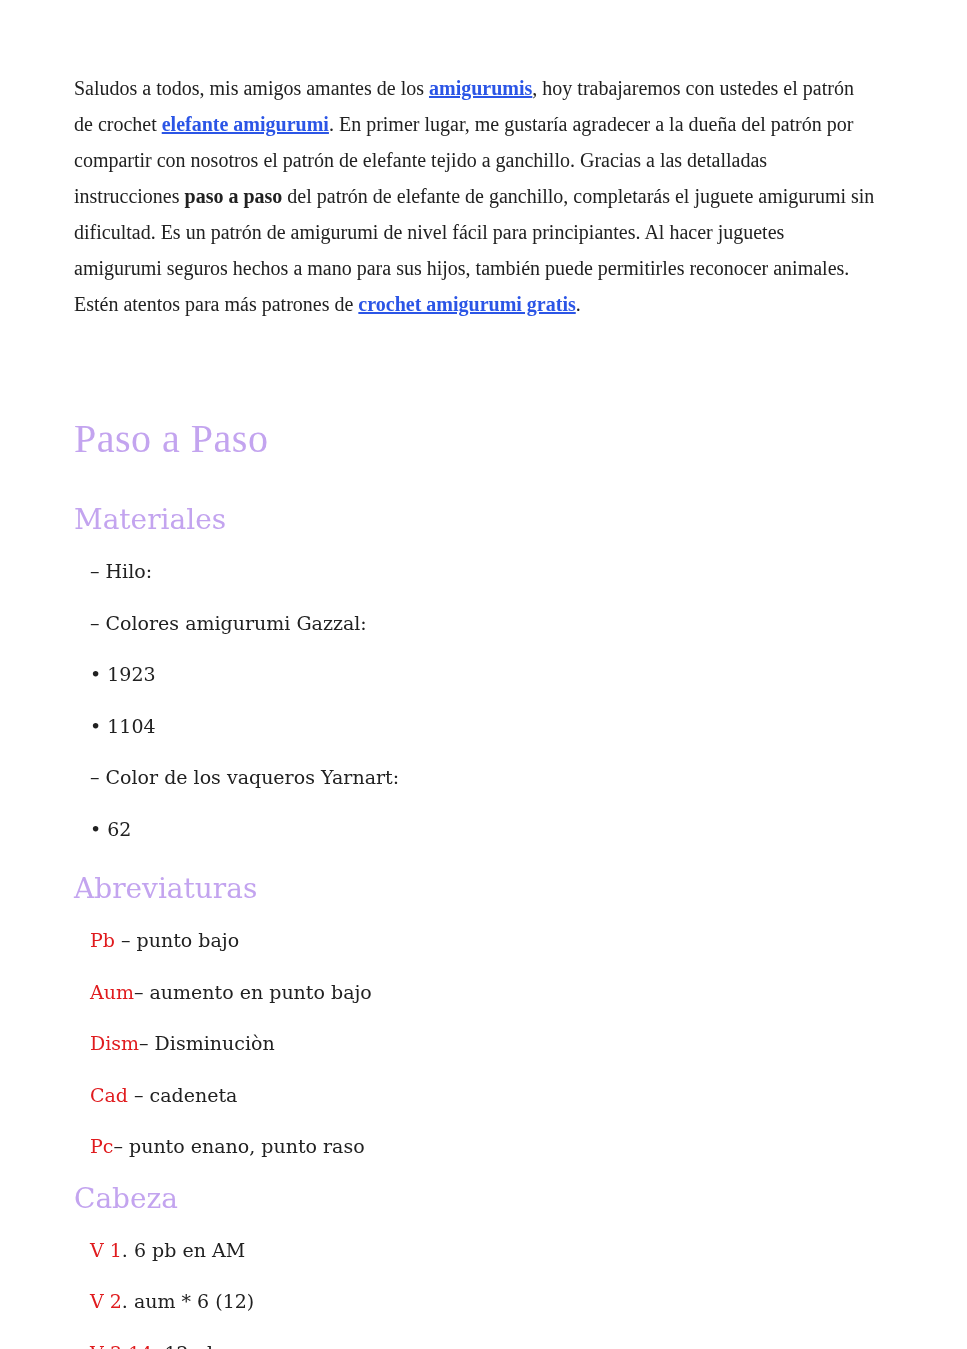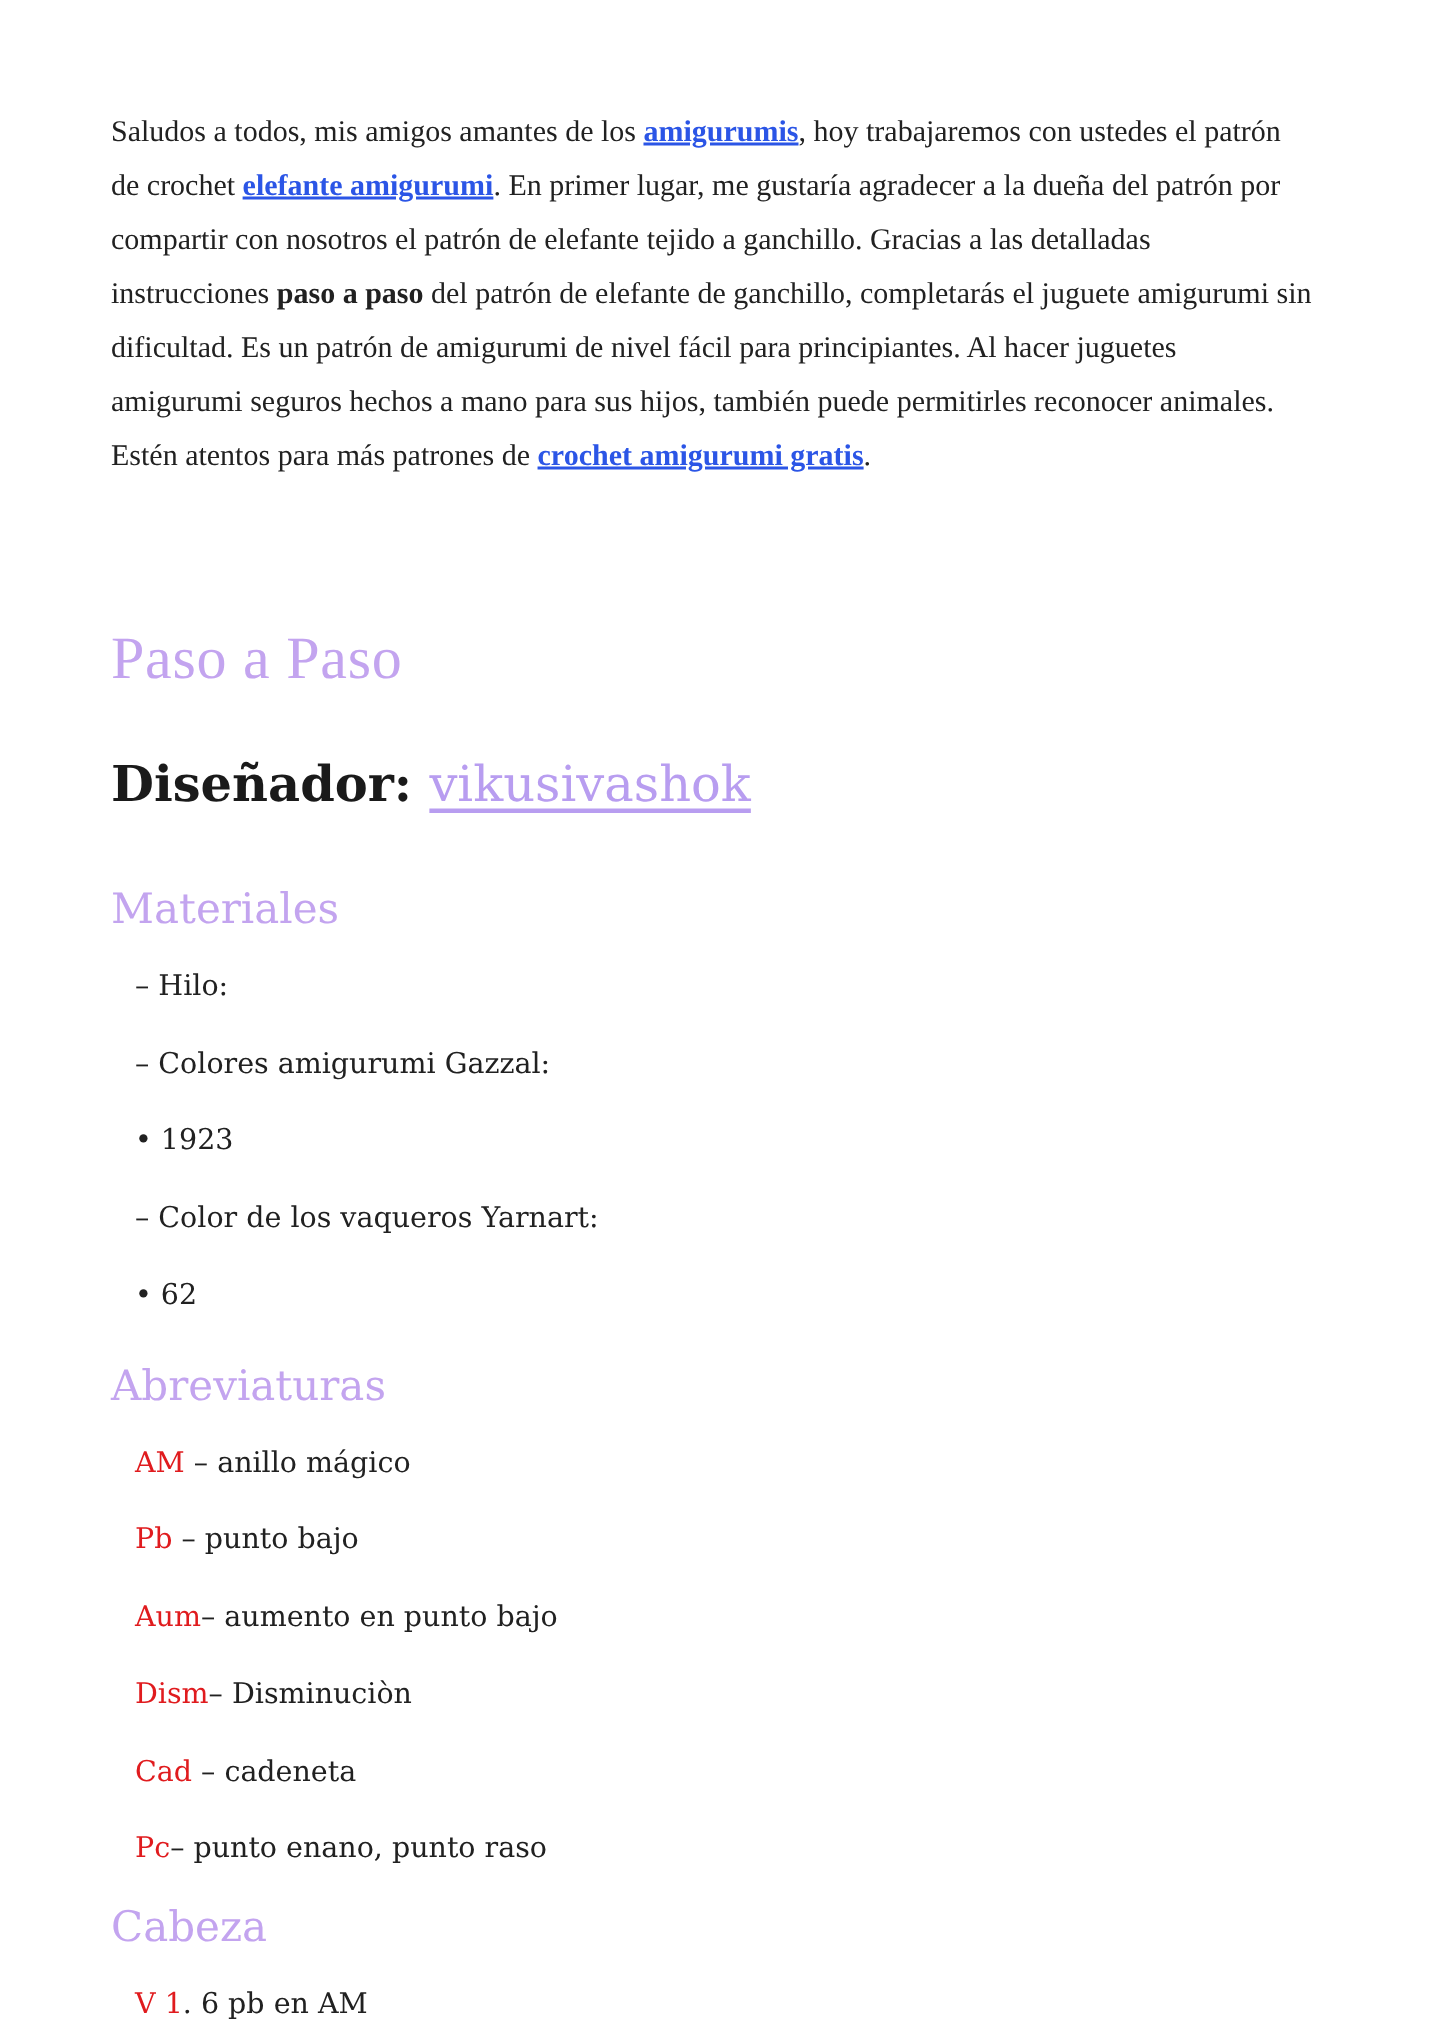--- a/index.html
+++ b/index.html
@@ -91,34 +91,33 @@
 </style>
 </head>
 <body>
 
 <div class="page">
 
   <p class="intro"><span>Saludos a todos, mis amigos amantes de los </span><a href="#">amigurumis</a><span>, hoy trabajaremos con ustedes el patrón de crochet </span><a href="#">elefante amigurumi</a><span>. En primer lugar, me gustaría agradecer a la dueña del patrón por compartir con nosotros el patrón de elefante tejido a ganchillo. Gracias a las detalladas instrucciones </span><strong>paso a paso</strong><span> del patrón de elefante de ganchillo, completarás el juguete amigurumi sin dificultad. Es un patrón de amigurumi de nivel fácil para principiantes. Al hacer juguetes amigurumi seguros hechos a mano para sus hijos, también puede permitirles reconocer animales. Estén atentos para más patrones de </span><a href="#">crochet amigurumi gratis</a><span>.</span></p>
 
   <h1 class="page-title"><br><span>Paso a Paso</span></h1>
 
-  <h2 class="designer"><strong>Diseñador: </strong><a href="#">vikusivashok</a></h2>
 
   <h3 class="section-heading">Materiales</h3>
   <div class="rows">
     <p>– Hilo:</p>
     <p>– Colores amigurumi Gazzal:</p>
     <p>• 1923</p>
+    <p>• 1104</p>
     <p>– Color de los vaqueros Yarnart:</p>
     <p>• 62</p>
   </div>
 
   <h3 class="section-heading mt-abbrev">Abreviaturas</h3>
   <div class="rows">
-    <p><span class="red">AM</span><span> – anillo mágico</span></p>
     <p><span class="red">Pb</span><span> – punto bajo</span></p>
     <p><span class="red">Aum</span><span>– aumento en punto bajo</span></p>
     <p><span class="red">Dism</span><span>– Disminuciòn</span></p>
     <p><span class="red">Cad</span><span> – cadeneta</span></p>
     <p><span class="red">Pc</span><span>– punto enano, punto raso</span></p>
   </div>
 
   <h3 class="section-heading mt-none">Cabeza</h3>
   <div class="rows">
     <p><span class="red">V 1</span><span>. 6 pb en AM</span></p>

